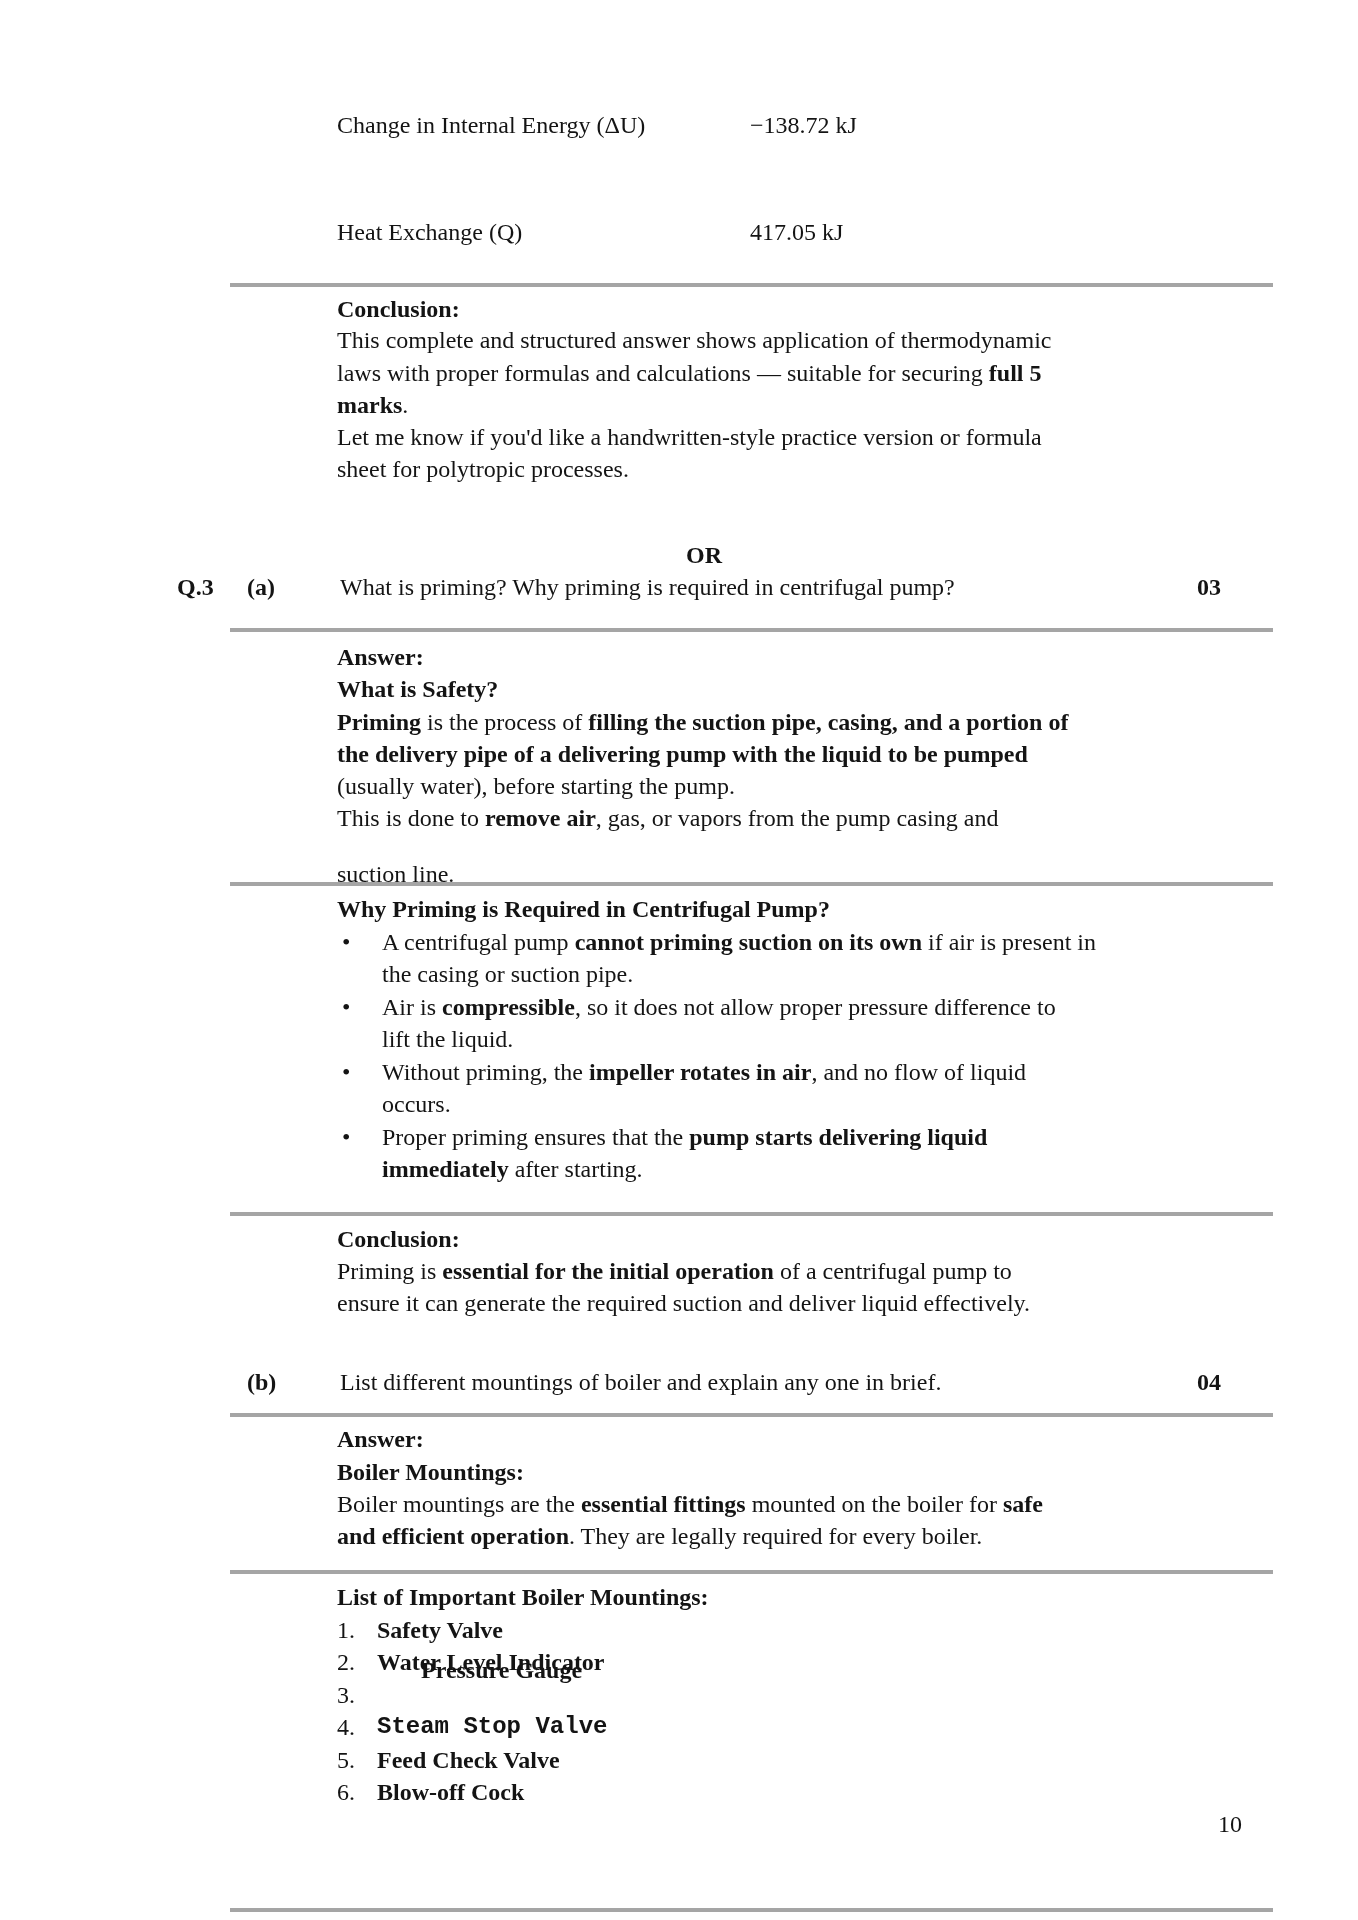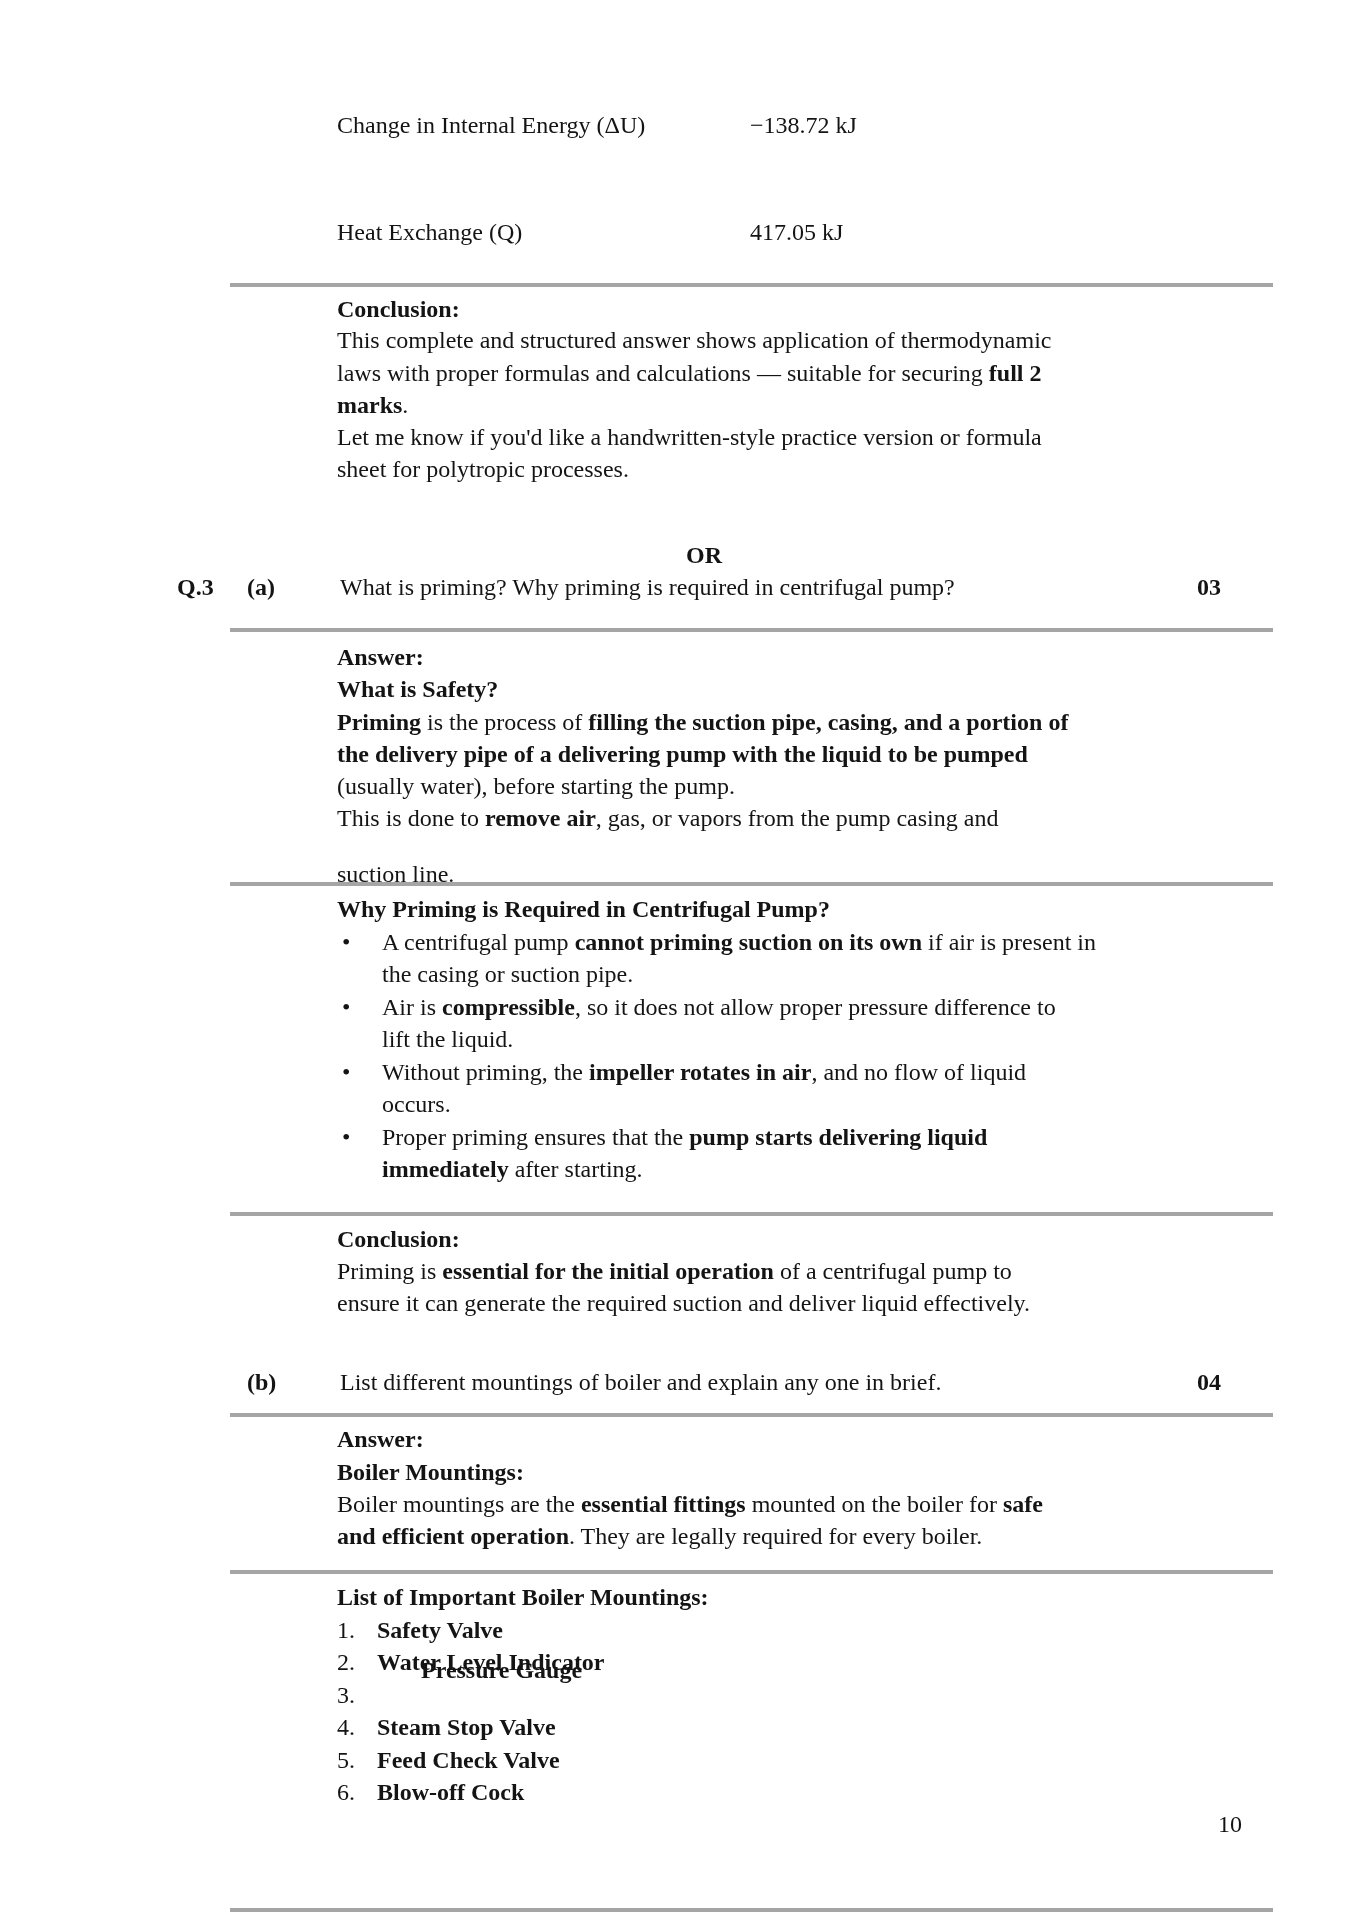--- a/index.html
+++ b/index.html
@@ -41,21 +41,21 @@
     <div class="rule" style="left: 230px; top: 1212px; width: 1043px; background: rgb(165, 165, 165);"></div>
     <div class="rule" style="left: 230px; top: 1413px; width: 1043px; background: rgb(165, 165, 165);"></div>
     <div class="rule" style="left: 230px; top: 1570px; width: 1043px; background: rgb(165, 165, 165);"></div>
     <div class="rule" style="left: 230px; top: 1908px; width: 1043px; background: rgb(165, 165, 165);"></div>
     <div class="tline" style="left: 337px; top: 113px;"><span>Change in Internal Energy (ΔU)</span></div>
     <div class="tline" style="left: 750px; top: 113px;"><span>−138.72 kJ</span></div>
     <div class="tline" style="left: 337px; top: 220px;"><span>Heat Exchange (Q)</span></div>
     <div class="tline" style="left: 750px; top: 220px;"><span>417.05 kJ</span></div>
     <div class="tline" style="left: 337px; top: 297px;"><span class="b">Conclusion:</span></div>
     <div class="tline" style="left: 337px; top: 328px;"><span>This complete and structured answer shows application of thermodynamic</span></div>
-    <div class="tline" style="left: 337px; top: 361px;"><span>laws with proper formulas and calculations — suitable for securing </span><span class="b">full 2</span></div>
+    <div class="tline" style="left: 337px; top: 361px;"><span>laws with proper formulas and calculations — suitable for securing </span><span class="b">full 5</span></div>
     <div class="tline" style="left: 337px; top: 393px;"><span class="b">marks</span><span>.</span></div>
     <div class="tline" style="left: 337px; top: 425px;"><span>Let me know if you'd like a handwritten-style practice version or formula</span></div>
     <div class="tline" style="left: 337px; top: 457px;"><span>sheet for polytropic processes.</span></div>
     <div class="tline" style="left: 686px; top: 543px;"><span class="b">OR</span></div>
     <div class="tline" style="left: 177px; top: 575px;"><span class="b">Q.3</span></div>
     <div class="tline" style="left: 247px; top: 575px;"><span class="b">(a)</span></div>
     <div class="tline" style="left: 340px; top: 575px;"><span>What is priming? Why priming is required in centrifugal pump?</span></div>
     <div class="tline" style="left: 1197px; top: 575px;"><span class="b">03</span></div>
     <div class="tline" style="left: 337px; top: 645px;"><span class="b">Answer:</span></div>
     <div class="tline" style="left: 337px; top: 677px;"><span class="b">What is Safety?</span></div>
@@ -87,20 +87,20 @@
     <div class="tline" style="left: 337px; top: 1460px;"><span class="b">Boiler Mountings:</span></div>
     <div class="tline" style="left: 337px; top: 1492px;"><span>Boiler mountings are the </span><span class="b">essential fittings</span><span> mounted on the boiler for </span><span class="b">safe</span></div>
     <div class="tline" style="left: 337px; top: 1524px;"><span class="b">and efficient operation</span><span>. They are legally required for every boiler.</span></div>
     <div class="tline" style="left: 337px; top: 1585px;"><span class="b">List of Important Boiler Mountings:</span></div>
     <div class="tline" style="left: 377px; top: 1618px;"><span class="b">Safety Valve</span></div>
     <div class="tline" style="left: 337px; top: 1618px;">1.</div>
     <div class="tline" style="left: 377px; top: 1650px;"><span class="b">Water Level Indicator</span></div>
     <div class="tline" style="left: 337px; top: 1650px;">2.</div>
     <div class="tline" style="left: 377px; top: 1658px; margin-left: 44px;"><span class="b">Pressure Gauge</span></div>
     <div class="tline" style="left: 337px; top: 1683px;">3.</div>
-    <div class="tline" style="left: 377px; top: 1715px;"><span class="b">Steam Stop Valve</span></div>
+    <div class="tline" style="left: 377px; top: 1715px; font-family: Liberation Mono, monospace;"><span class="b">Steam Stop Valve</span></div>
     <div class="tline" style="left: 337px; top: 1715px;">4.</div>
     <div class="tline" style="left: 377px; top: 1748px;"><span class="b">Feed Check Valve</span></div>
     <div class="tline" style="left: 337px; top: 1748px;">5.</div>
     <div class="tline" style="left: 377px; top: 1780px;"><span class="b">Blow-off Cock</span></div>
     <div class="tline" style="left: 337px; top: 1780px;">6.</div>
     <div class="tline" style="left: 1218px; top: 1812px;"><span>10</span></div>
   </div>
 
 </body></html>

